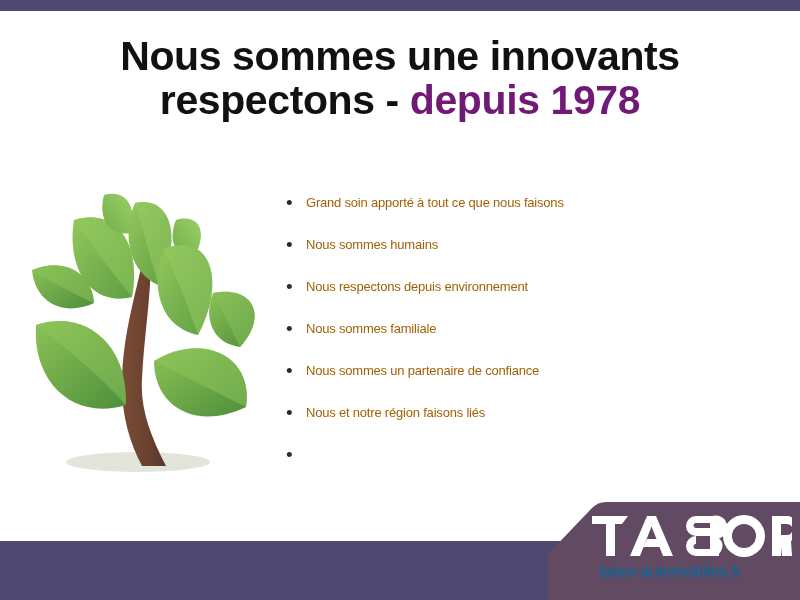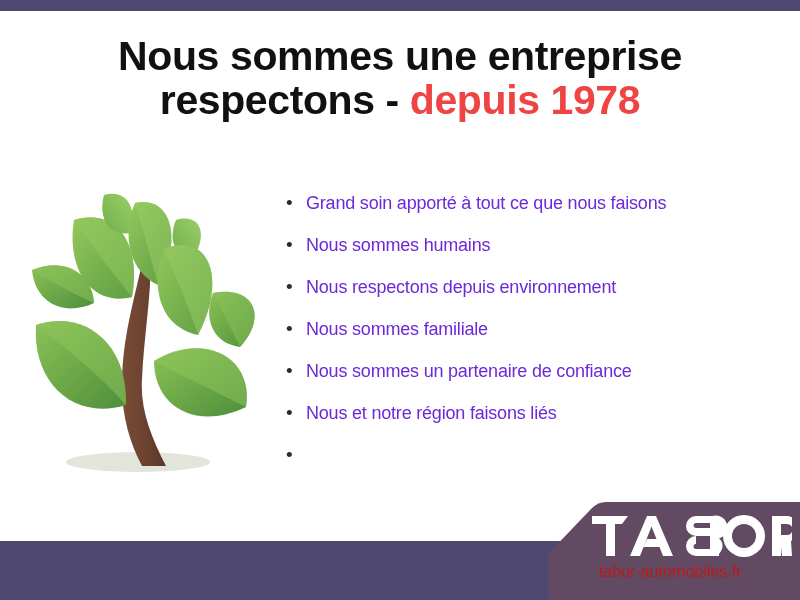--- a/index.html
+++ b/index.html
@@ -35,21 +35,21 @@
     text-align: center;
     line-height: 1.08;
   }
   .title-line {
     font-size: 41px;
     font-weight: bold;
     letter-spacing: -0.4px;
     color: #111111;
     white-space: nowrap;
   }
-  .title-green { color: #ef4444; }
+  .title-green { color: #701a75; }
 
   
   #bullet-list {
     position: absolute;
     top: 190px;
     left: 286px;
     width: 480px;
   }
   .bullet-row {
     display: flex;
@@ -58,22 +58,22 @@
   }
   .bullet-dot {
     width: 20px;
     flex: 0 0 20px;
     color: #2b2b2b;
     font-size: 19px;
     line-height: 26px;
     text-align: left;
   }
   .bullet-text {
-    font-size: 18px;
-    color: #6d28d9;
+    font-size: 13px;
+    color: #a16207;
     line-height: 26px;
     letter-spacing: -0.2px;
     white-space: nowrap;
   }
 
   
   #tree-art {
     position: absolute;
     top: 185px;
     left: 18px;
@@ -106,35 +106,35 @@
     height: 44px;
   }
   #logo-url {
     position: absolute;
     top: 60px;
     left: 0;
     width: 252px;
     text-align: center;
     padding-right: 8px;
     box-sizing: border-box;
-    color: #b91c1c;
+    color: #0369a1;
     font-size: 16.5px;
     letter-spacing: -0.2px;
   }
 </style>
 </head>
 <body>
 
 <div id="slide">
 
   <div class="band" id="band-top"></div>
   <div class="band" id="band-bot"></div>
 
   <div id="title-block">
-    <div class="title-line">Nous sommes une entreprise</div>
+    <div class="title-line">Nous sommes une innovants</div>
     <div class="title-line"><span>respectons - </span><span class="title-green">depuis 1978</span></div>
   </div>
 
   <div id="tree-art">
     <svg width="255" height="295" viewBox="0 0 255 295" xmlns="http://www.w3.org/2000/svg">
       <defs>
         <linearGradient id="lg1" x1="0" y1="0" x2="1" y2="1">
           <stop offset="0%" stop-color="#93C75B"></stop>
             <stop offset="100%" stop-color="#5E9E43"></stop>
         </linearGradient>

